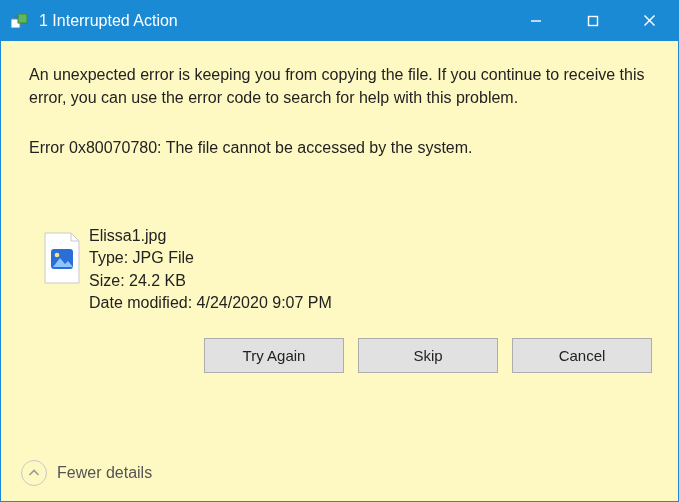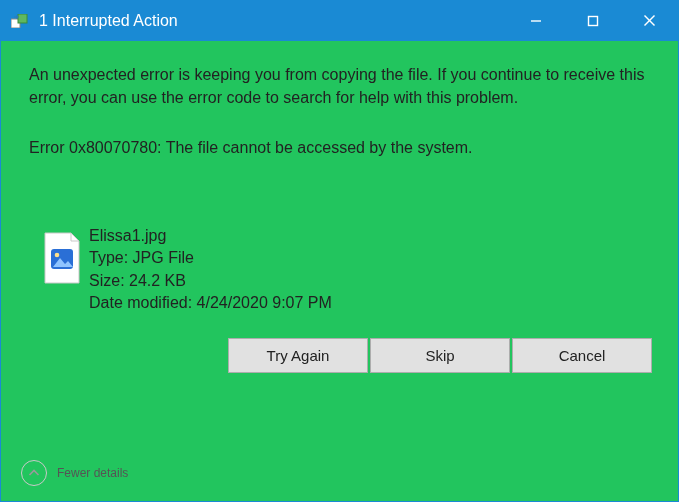--- a/index.html
+++ b/index.html
@@ -10,21 +10,21 @@
     font-size: 15px;
     color: #1a1a1a;
     background: #fff;
   }
   .window {
     width: 679px; height: 502px;
     border: 1px solid #1a8ad4;
     border-top: none;
     display: flex;
     flex-direction: column;
-    background: #22c55e;
+    background: #fef9c3;
   }
   .titlebar {
     height: 41px;
     background: #1a8ad4;
     display: flex;
     align-items: center;
     padding-left: 10px;
     color: #fff;
     font-size: 16px;
   }
@@ -72,41 +72,41 @@
   }
   .file-meta {
     margin-left: 0;
     font-size: 16px;
     line-height: 1.38;
     color: #222;
   }
   .buttons {
     display: flex;
     justify-content: flex-end;
-    gap: 2px;
+    gap: 14px;
     margin-top: 24px;
     padding-right: 2px;
   }
   button.action {
     width: 140px;
     height: 35px;
     background: #e1e1e1;
     border: 1px solid #adadad;
     font-family: inherit;
     font-size: 15px;
     color: #222;
     cursor: pointer;
   }
   .footer {
     height: 56px;
     display: flex;
     align-items: center;
     padding-left: 20px;
     color: #555;
-    font-size: 12px;
+    font-size: 16px;
   }
   .chev-circle {
     width: 26px; height: 26px;
     border: 1px solid #c9c9c9;
     border-radius: 50%;
     display: flex; align-items: center; justify-content: center;
     margin-right: 10px;
   }
 </style>
 </head>

